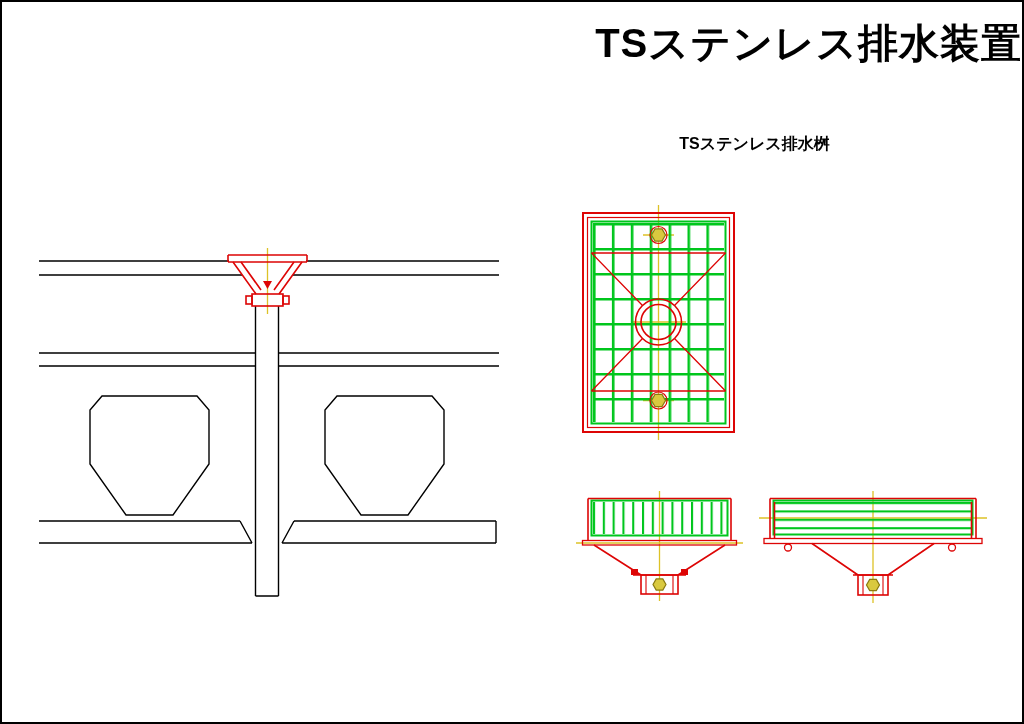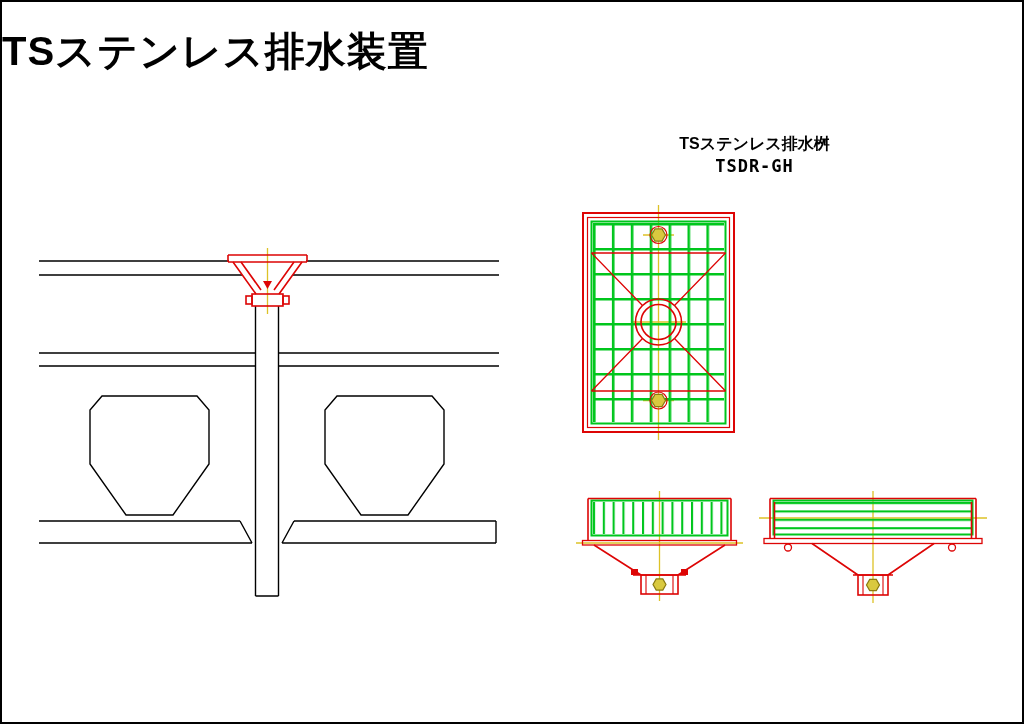--- a/index.html
+++ b/index.html
@@ -6,21 +6,21 @@
     --c-line:#000000; --c-red:#dd0505; --c-green:#00c61c;
     --c-yellow:#ddc227; --c-bolt:#d9c93f; --c-bg:#ffffff;
   }
   html,body{margin:0;padding:0;background:#ffffff;}
   .sheet{
     position:relative;width:1024px;height:724px;box-sizing:border-box;
     background:var(--c-bg);border:2px solid var(--c-line);overflow:hidden;
     font-family:"Liberation Sans",sans-serif;color:#000;
   }
   .title{
-    position:absolute;top:22px;left:0;width:100%;text-align:left;
+    position:absolute;top:14px;left:0;width:100%;text-align:right;
     font-size:40px;font-weight:700;letter-spacing:1px;
   }
   .plan-label{
     position:absolute;top:131px;left:645px;width:215px;text-align:center;line-height:1.35;
   }
   .plan-label .l1{font-size:16px;font-weight:600;}
   .plan-label .l2{font-size:17px;font-weight:600;letter-spacing:1px;font-family:"DejaVu Sans Mono",monospace;}
   svg.draw{position:absolute;left:0;top:0;}
   .k{stroke:var(--c-line);fill:none;stroke-width:1.4;}
   .r{stroke:var(--c-red);fill:none;stroke-width:1.6;}
@@ -31,21 +31,20 @@
 </style>
 </head>
 <body>
 
 <div class="sheet">
 
   <div class="title">TSステンレス排水装置</div>
 
   <div class="plan-label">
     <div class="l1">TSステンレス排水桝</div>
-    <div class="l2">TSDR-GH</div>
   </div>
 
   <svg class="draw" width="1024" height="724" viewBox="0 0 1024 724">
     <defs>
       <pattern id="pGrid" width="18.9" height="25" patternUnits="userSpaceOnUse" x="591" y="221">
         <path d="M0 1.3 H18.9 M1.3 0 V25" class="g" style="stroke-width:2.6"></path>
       </pattern>
       <pattern id="pV" width="9.8" height="40" patternUnits="userSpaceOnUse" x="591">
         <path d="M1 0 V40" class="g" style="stroke-width:2.2"></path>
       </pattern>

